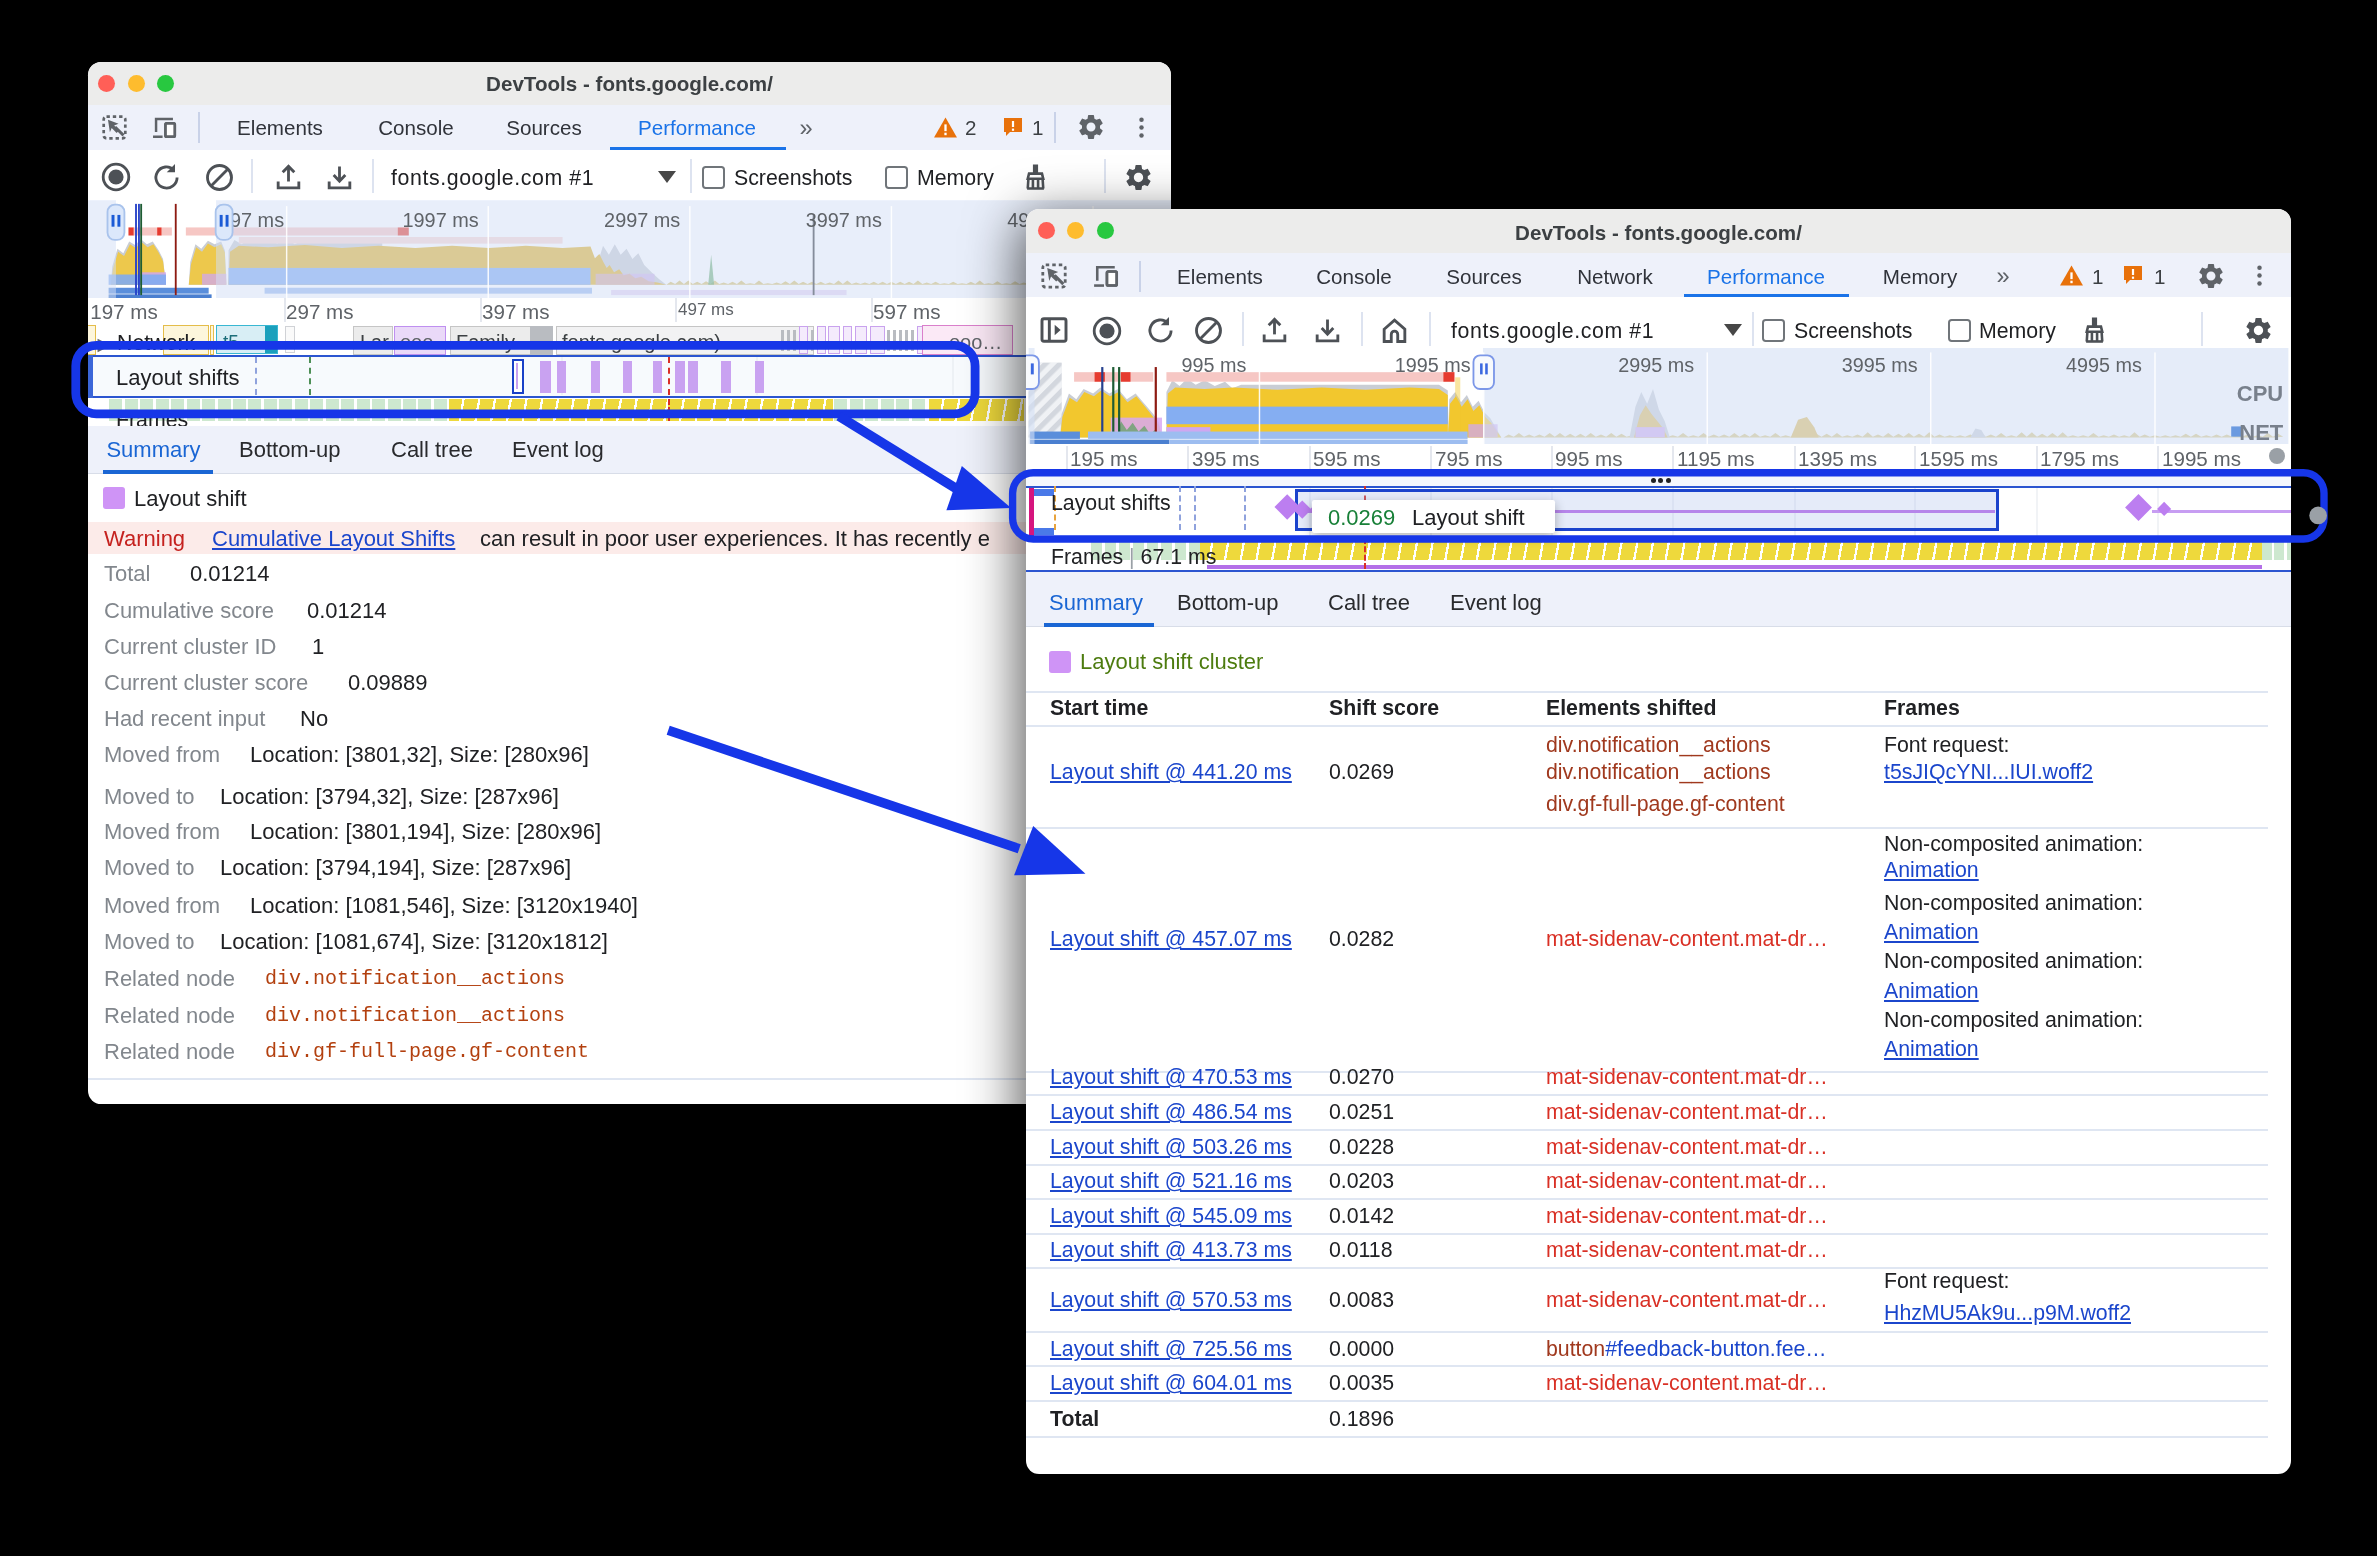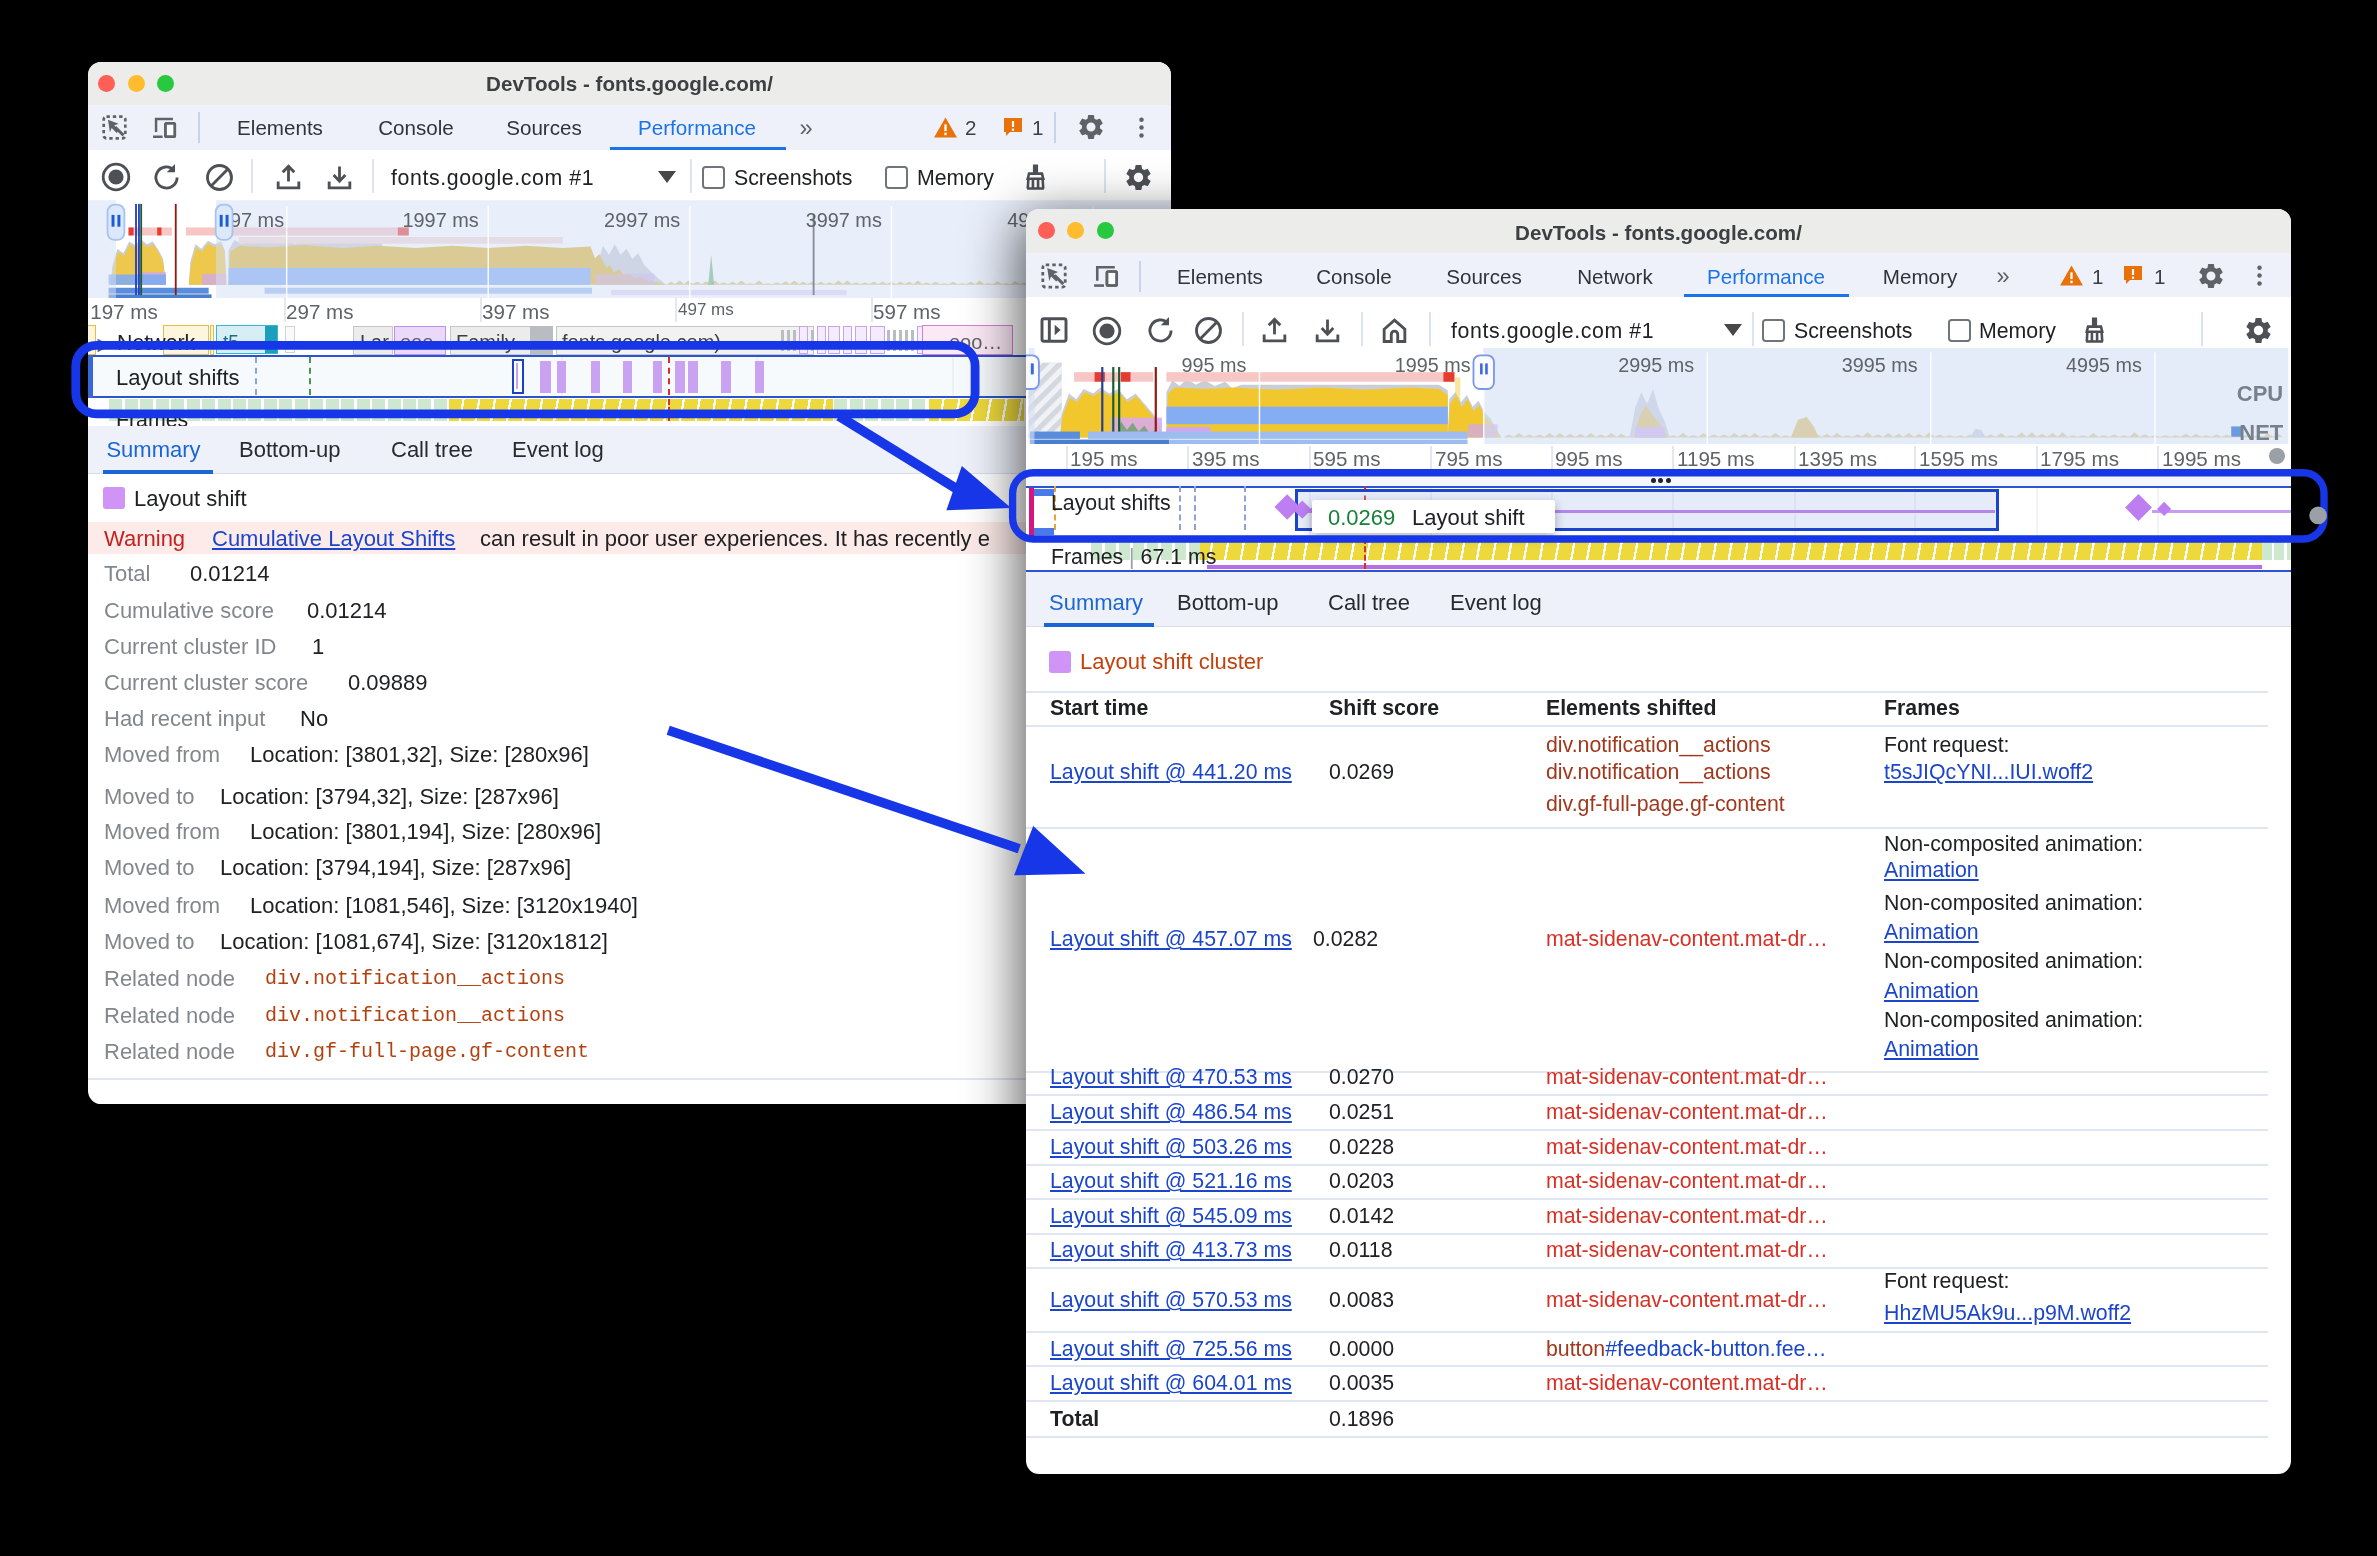--- a/index.html
+++ b/index.html
@@ -596,21 +596,21 @@
     <div class="abs" style="left:286px;top:291px;width:243px;height:33px;background:#fff;border-radius:2.2px;box-shadow:0 3.7px 10.3px rgba(0,0,0,0.3);z-index:5"></div>
     <div class="abs" style="left:302px;top:296px;font-size:22px;color:#188038;z-index:6">0.0269</div>
     <div class="abs" style="left:386px;top:296px;font-size:22px;color:#202124;z-index:6">Layout shift</div>
     <div class="abs" style="left:0;top:363px;width:1265px;height:55px;background:#eef1fa;border-bottom:0.7px solid #d8dde8;box-sizing:border-box"></div>
     <div class="abs" style="left:23px;top:381px;font-size:22px;color:#1a66d4">Summary</div>
     <div class="abs" style="left:151px;top:381px;font-size:22px;color:#292a2d">Bottom-up</div>
     <div class="abs" style="left:302px;top:381px;font-size:22px;color:#292a2d">Call tree</div>
     <div class="abs" style="left:424px;top:381px;font-size:22px;color:#292a2d">Event log</div>
     <div class="abs" style="left:18.4px;top:414px;width:110px;height:4.4px;background:#1a66d4"></div>
     <div class="abs" style="left:23px;top:442px;width:22px;height:22px;background:#cf94f6;border-radius:2.9px"></div>
-    <div class="abs" style="left:54px;top:440px;font-size:22px;color:#c2410c">Layout shift cluster</div>
+    <div class="abs" style="left:54px;top:440px;font-size:22px;color:#4d7c0f">Layout shift cluster</div>
     <div class="abs" style="left:0px;top:482px;width:1242px;height:1.5px;background:#dfe6f2"></div>
     <div class="abs" style="left:24px;top:487px;font-size:21.3px;font-weight:bold;color:#202124">Start time</div>
     <div class="abs" style="left:303px;top:487px;font-size:21.3px;font-weight:bold;color:#202124">Shift score</div>
     <div class="abs" style="left:520px;top:487px;font-size:21.3px;font-weight:bold;color:#202124">Elements shifted</div>
     <div class="abs" style="left:858px;top:487px;font-size:21.3px;font-weight:bold;color:#202124">Frames</div>
     <div class="abs" style="left:0px;top:516px;width:1242px;height:1.5px;background:#dfe6f2"></div>
     <div class="abs lnk" style="left:24px;top:551px;font-size:21.3px;white-space:nowrap">Layout shift @ 441.20 ms</div>
     <div class="abs" style="left:303px;top:551px;font-size:21.3px;color:#202124;white-space:nowrap">0.0269</div>
     <div class="abs" style="left:520px;top:524px;font-size:21.3px;color:#a0391e;white-space:nowrap">div.notification__actions</div>
     <div class="abs" style="left:520px;top:551px;font-size:21.3px;color:#a0391e;white-space:nowrap">div.notification__actions</div>
@@ -620,21 +620,21 @@
     <div class="abs" style="left:0px;top:618px;width:1242px;height:1.5px;background:#dfe6f2"></div>
     <div class="abs" style="left:858px;top:623px;font-size:21.3px;color:#202124;white-space:nowrap">Non-composited animation:</div>
     <div class="abs" style="left:858px;top:682px;font-size:21.3px;color:#202124;white-space:nowrap">Non-composited animation:</div>
     <div class="abs" style="left:858px;top:740px;font-size:21.3px;color:#202124;white-space:nowrap">Non-composited animation:</div>
     <div class="abs" style="left:858px;top:799px;font-size:21.3px;color:#202124;white-space:nowrap">Non-composited animation:</div>
     <div class="abs lnk" style="left:858px;top:649px;font-size:21.3px;white-space:nowrap">Animation</div>
     <div class="abs lnk" style="left:858px;top:711px;font-size:21.3px;white-space:nowrap">Animation</div>
     <div class="abs lnk" style="left:858px;top:770px;font-size:21.3px;white-space:nowrap">Animation</div>
     <div class="abs lnk" style="left:858px;top:828px;font-size:21.3px;white-space:nowrap">Animation</div>
     <div class="abs lnk" style="left:24px;top:718px;font-size:21.3px;white-space:nowrap">Layout shift @ 457.07 ms</div>
-    <div class="abs" style="left:287px;top:718px;font-size:21.3px;color:#202124;white-space:nowrap">0.0282</div>
+    <div class="abs" style="left:303px;top:718px;font-size:21.3px;color:#202124;white-space:nowrap">0.0282</div>
     <div class="abs" style="left:520px;top:718px;font-size:21.3px;color:#d93025;white-space:nowrap">mat-sidenav-content.mat-dr…</div>
     <div class="abs" style="left:0px;top:862px;width:1242px;height:1.5px;background:#dfe6f2"></div>
     <div class="abs lnk" style="left:24px;top:856px;font-size:21.3px;white-space:nowrap">Layout shift @ 470.53 ms</div>
     <div class="abs" style="left:303px;top:856px;font-size:21.3px;color:#202124;white-space:nowrap">0.0270</div>
     <div class="abs" style="left:520px;top:856px;font-size:21.3px;color:#d93025;white-space:nowrap">mat-sidenav-content.mat-dr…</div>
     <div class="abs lnk" style="left:24px;top:891px;font-size:21.3px;white-space:nowrap">Layout shift @ 486.54 ms</div>
     <div class="abs" style="left:303px;top:891px;font-size:21.3px;color:#202124;white-space:nowrap">0.0251</div>
     <div class="abs" style="left:520px;top:891px;font-size:21.3px;color:#d93025;white-space:nowrap">mat-sidenav-content.mat-dr…</div>
     <div class="abs lnk" style="left:24px;top:926px;font-size:21.3px;white-space:nowrap">Layout shift @ 503.26 ms</div>
     <div class="abs" style="left:303px;top:926px;font-size:21.3px;color:#202124;white-space:nowrap">0.0228</div>

